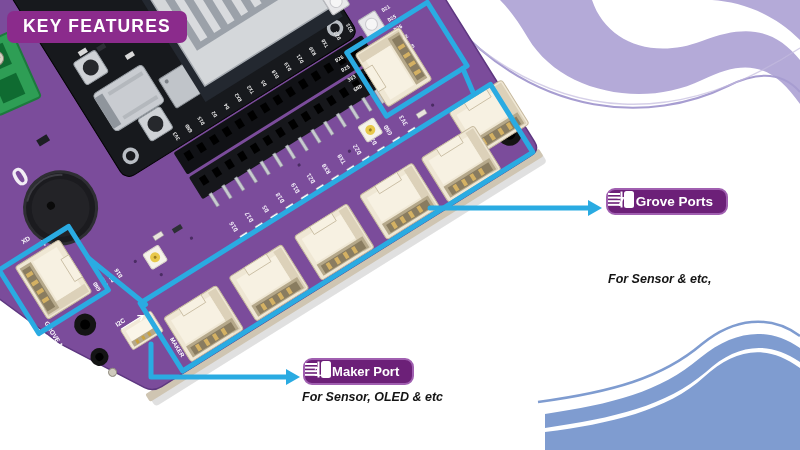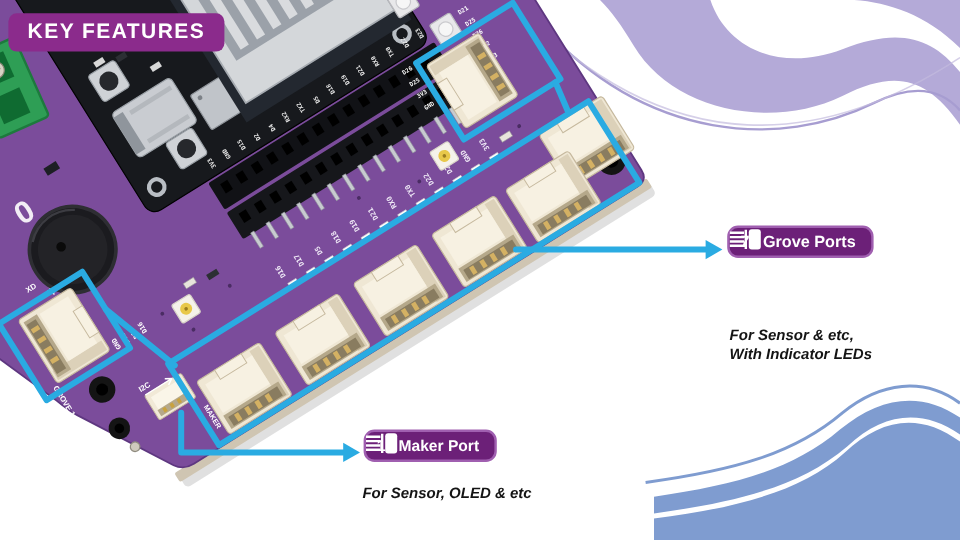--- a/index.html
+++ b/index.html
@@ -7,21 +7,21 @@
          font-family:"Liberation Sans",sans-serif;}
   .stage svg{position:absolute;left:0;top:0;}
   .badge{position:absolute;display:flex;align-items:center;gap:7px;background:#6C2078;
          border:2px solid #A05FB0;border-radius:9px;color:#fff;font-weight:bold;
          padding:4px 13px 4px 9px;font-size:13.5px;white-space:nowrap;}
   #grove-badge{left:606px;top:188px;}
   #maker-badge{left:303px;top:358px;font-size:13px;}
   .desc{position:absolute;font-style:italic;font-weight:bold;color:#141414;
         font-size:12.5px;line-height:1.25;white-space:nowrap;}
   #grove-desc{left:608px;top:228px;margin-top:44px;}
-  #maker-desc{left:302px;top:404px;text-align:right;}
+  #maker-desc{left:302px;top:390px;text-align:right;}
   #key-badge{position:absolute;left:7px;top:11px;background:#8B2B8C;color:#fff;
              font-weight:bold;font-size:17.5px;letter-spacing:1.2px;padding:5px 16px 6px 16px;
              border-radius:7px;text-align:right;}
 </style>
 </head>
 <body>
 
 <div class="stage">
 <svg width="800" height="450" viewBox="0 0 800 450">
   <defs>
@@ -348,21 +348,20 @@
       <line x1="0" y1="11.2" x2="12" y2="11.2"></line>
           <line x1="0" y1="14.8" x2="12" y2="14.8"></line>
       <line x1="13.5" y1="1.5" x2="13.5" y2="17.5"></line>
     </g>
     <rect x="16" y="1" width="10" height="17" rx="2.5" fill="#fff"></rect>
   </svg>
   <span>7x Grove Ports</span>
 </div>
 <div class="desc" id="grove-desc">
   <div>For Sensor &amp; etc,</div>
-  <div>With Indicator LEDs</div>
 </div>
 
 <div class="badge" id="maker-badge">
   <svg width="27" height="20" viewBox="0 0 27 20">
     <g stroke="#fff" stroke-width="2">
       <line x1="0" y1="4" x2="12" y2="4"></line>
           <line x1="0" y1="7.6" x2="12" y2="7.6"></line>
       <line x1="0" y1="11.2" x2="12" y2="11.2"></line>
           <line x1="0" y1="14.8" x2="12" y2="14.8"></line>
       <line x1="13.5" y1="1.5" x2="13.5" y2="17.5"></line>

